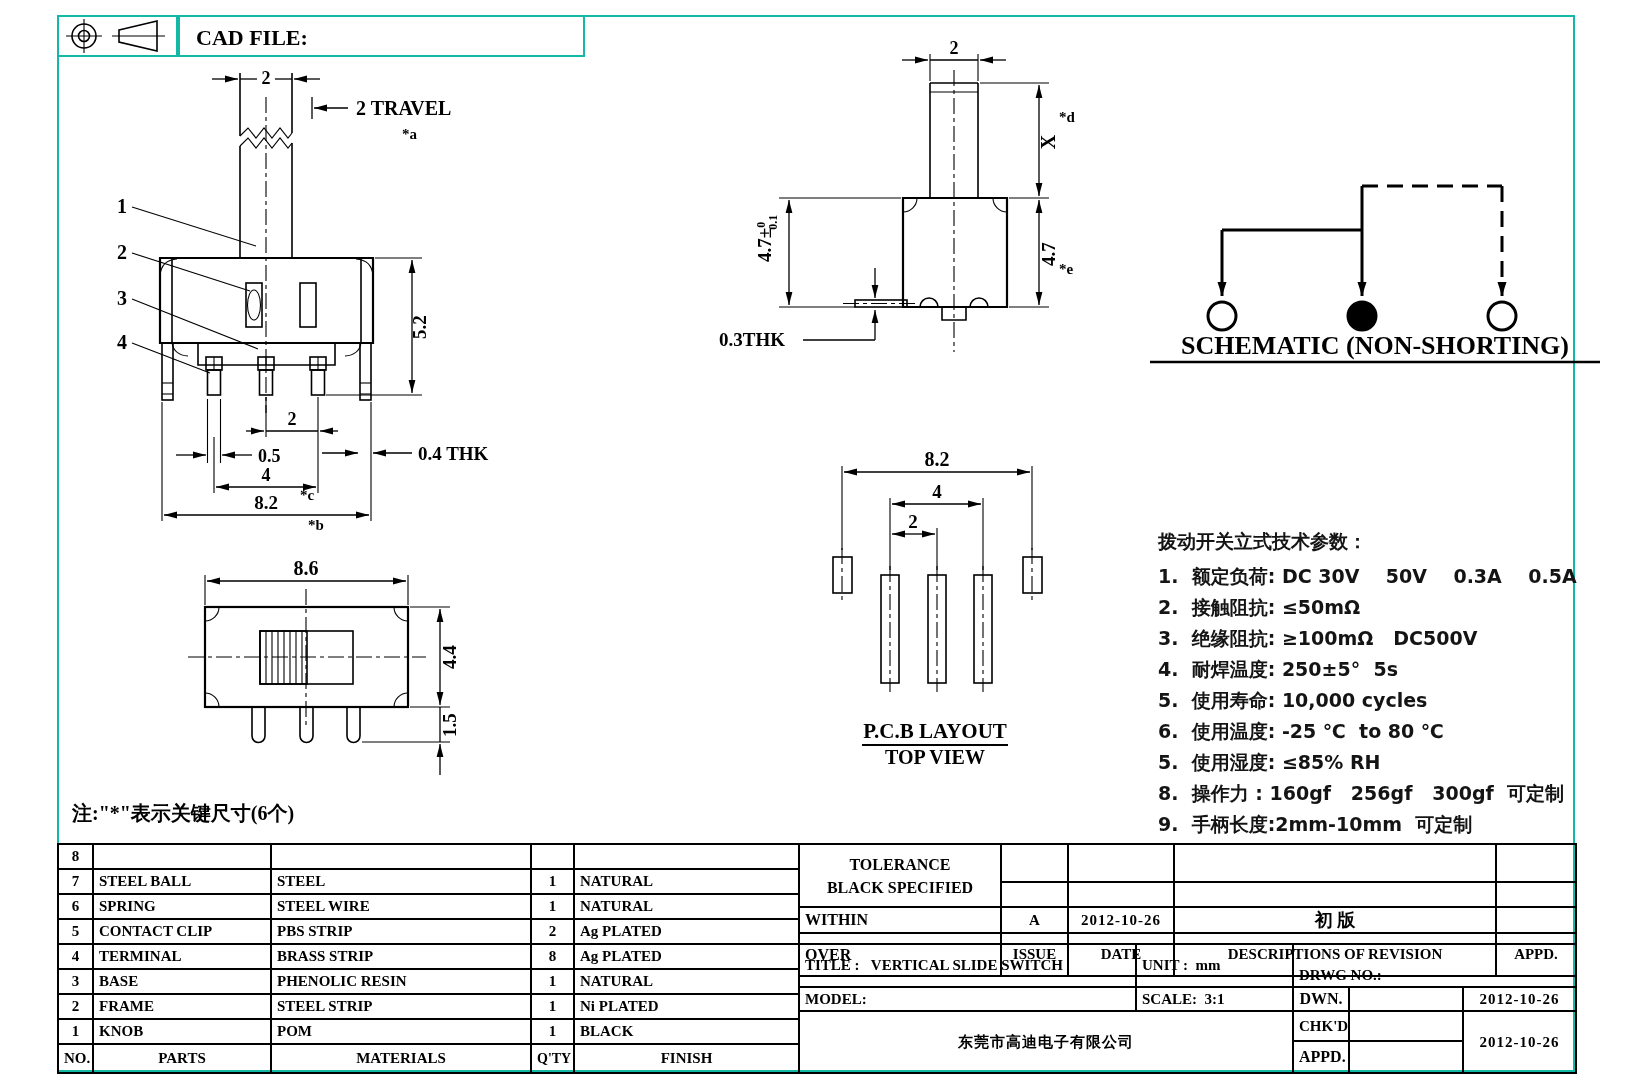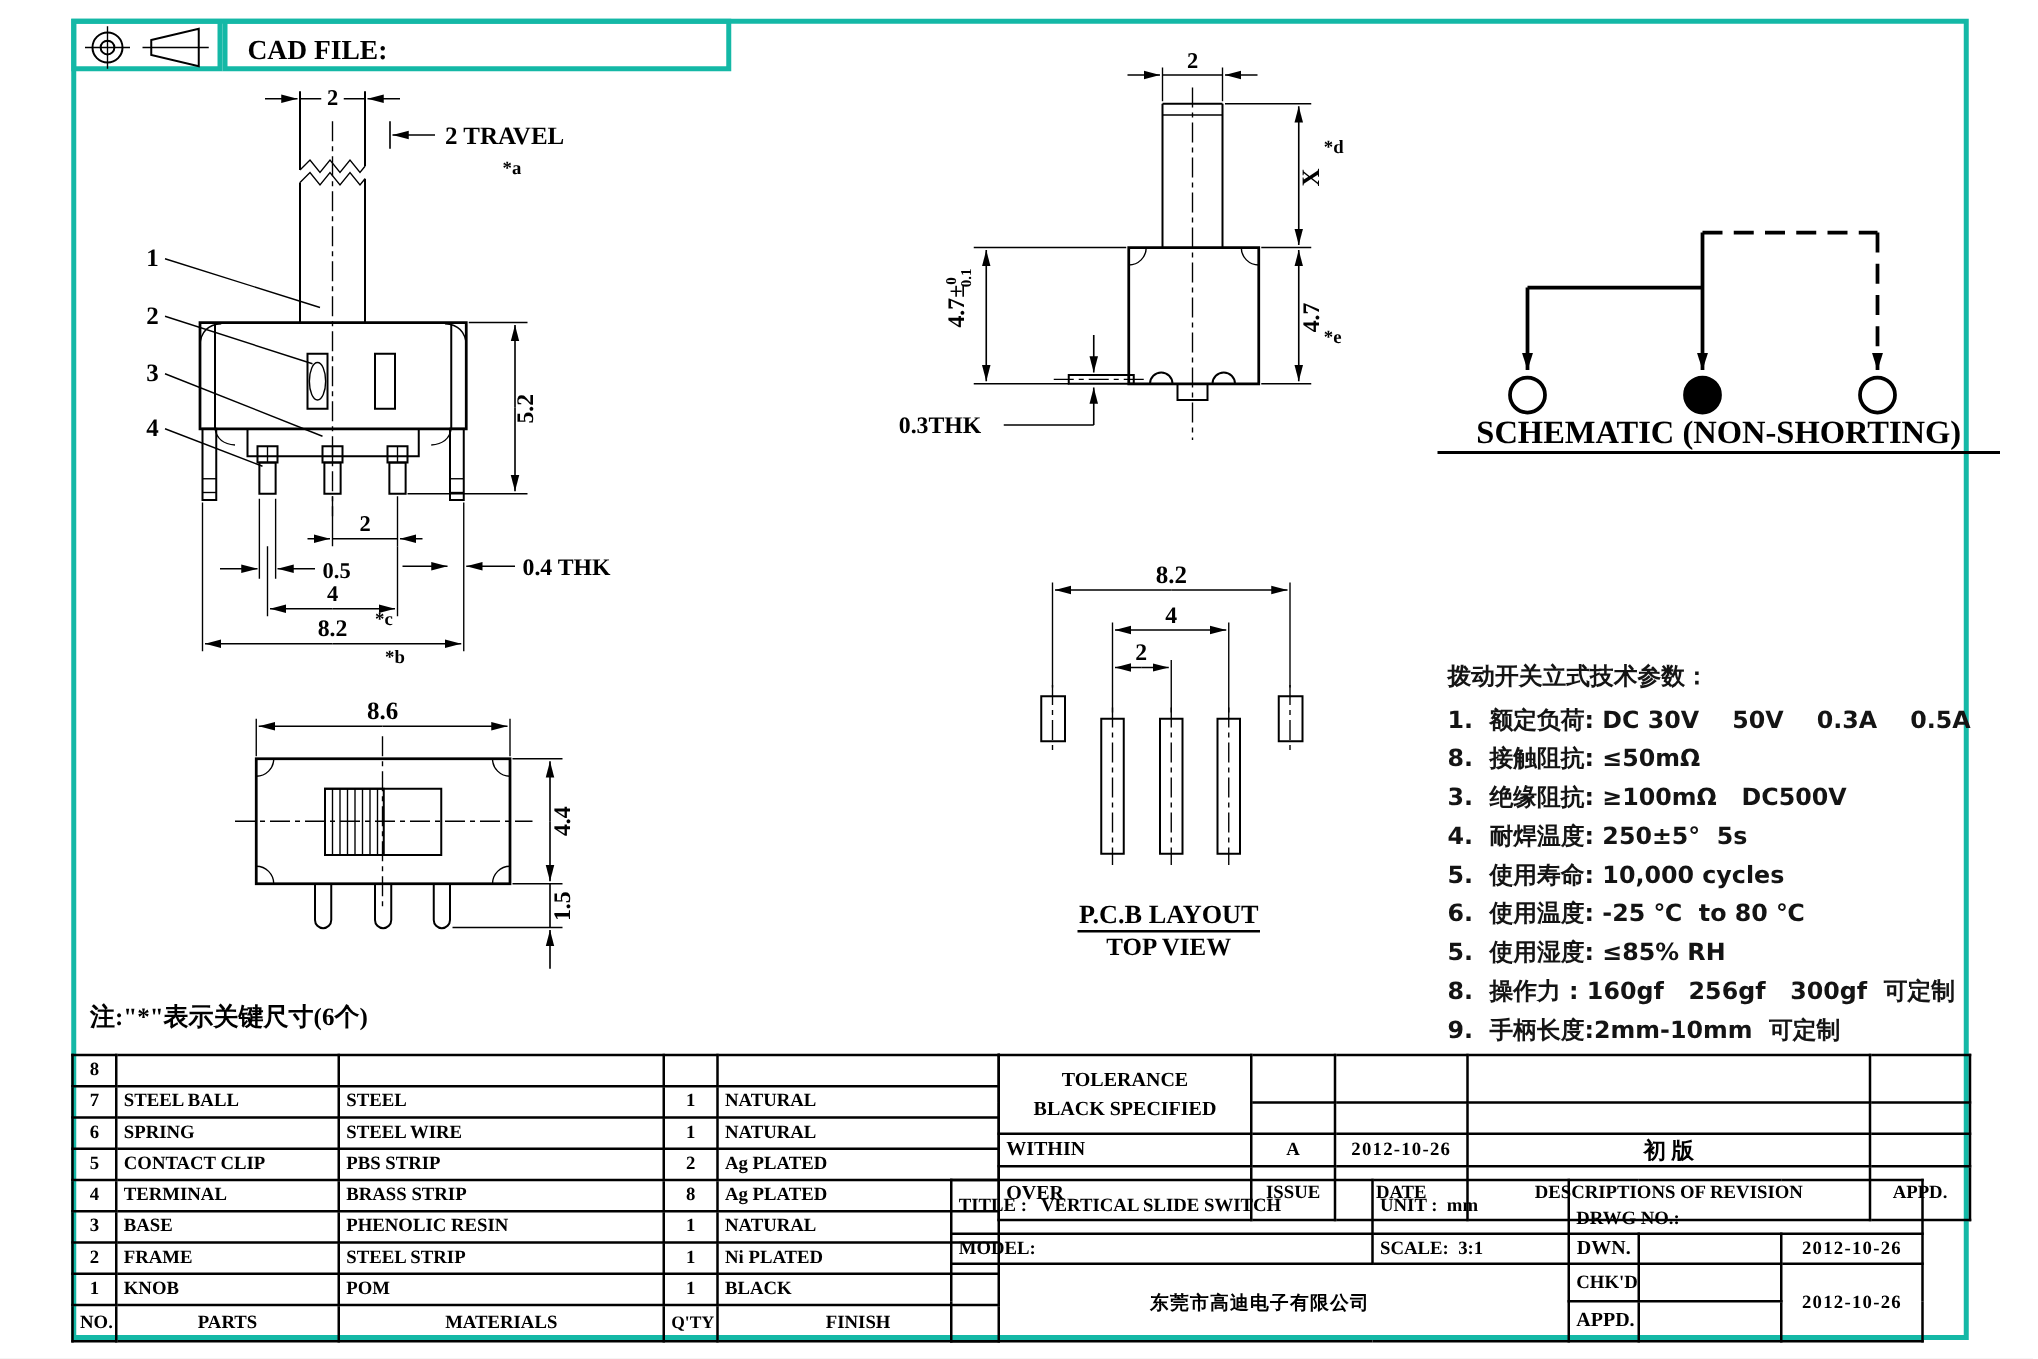--- a/index.html
+++ b/index.html
@@ -1,19 +1,19 @@
 <!DOCTYPE html>
 <html><head>
 <meta charset="utf-8">
 <style>
   html,body{margin:0;padding:0;background:#e8e8e8;}
   #canvas{position:relative;width:1630px;height:1087px;background:#ffffff;overflow:hidden;
           font-family:"Liberation Serif",serif;color:#000;}
   .abs{position:absolute;}
-  .frame{border:4px solid #14b8a6;box-sizing:border-box;}
+  .frame{border:2px solid #14b8a6;box-sizing:border-box;}
   
   .ln{stroke:#000;stroke-width:1.6;fill:none;}
   .ln2{stroke:#000;stroke-width:2.2;fill:none;}
   .dim{stroke:#000;stroke-width:1.3;fill:none;}
   .thin{stroke:#000;stroke-width:1.1;fill:none;}
   .cl{stroke:#000;stroke-width:1.1;fill:none;stroke-dasharray:16 4 4 4;}
   .dash{stroke:#000;stroke-width:3;fill:none;stroke-dasharray:16 9;}
   .sch{stroke:#000;stroke-width:3;fill:none;}
   svg text{font-family:"Liberation Serif",serif;font-weight:bold;fill:#000;}
   .t19{font-size:19px;} .t18{font-size:18px;} .t20{font-size:20px;} .t16{font-size:15px;}
@@ -315,21 +315,21 @@
     <circle cx="362" cy="166" r="14" fill="#fff" stroke="#000" stroke-width="3"></circle>
     <text x="235" y="204" text-anchor="middle" class="t26">SCHEMATIC (NON-SHORTING)</text>
     <line x1="10" y1="212" x2="460" y2="212" stroke="#000" stroke-width="2.5"></line>
   </svg>
 
   <div class="abs note" style="left:72px;top:800px;">注:"*"表示关键尺寸(6个)</div>
 
   <div class="abs specs" style="left:1158px;top:503px;width:430px;margin-top:23px;">
     <div class="sp-title">拨动开关立式技术参数：</div>
     <div>1.  额定负荷: DC 30V    50V    0.3A    0.5A</div>
-    <div>8.  接触阻抗: ≤50mΩ</div>
+    <div>2.  接触阻抗: ≤50mΩ</div>
     <div>3.  绝缘阻抗: ≥100mΩ   DC500V</div>
     <div>4.  耐焊温度: 250±5°  5s</div>
     <div>5.  使用寿命: 10,000 cycles</div>
     <div>6.  使用温度: -25 ℃  to 80 ℃</div>
     <div>5.  使用湿度: ≤85% RH</div>
     <div>8.  操作力 : 160gf   256gf   300gf  可定制</div>
     <div>9.  手柄长度:2mm-10mm  可定制</div>
   </div>
 
   <table class="tb" style="left:57px;top:843px;width:741px;">
@@ -442,21 +442,21 @@
     <tr style="height:43px">
       <td class="mid" style="font-size:16px">OVER</td>
       <td class="hdr">ISSUE</td>
       <td class="hdr">DATE</td>
       <td class="hdr">DESCRIPTIONS OF REVISION</td>
       <td class="hdr">APPD.</td>
     </tr>
   </tbody>
     </table>
 
-  <table class="tb" style="left:760px;top:943px;width:777px;border-radius:21px;">
+  <table class="tb" style="left:798px;top:943px;width:777px;border-radius:21px;">
     <colgroup>
         <col style="width:337px">
         <col style="width:157px">
         <col style="width:56px">
         <col style="width:114px">
         <col style="width:113px">
       </colgroup>
     <tbody>
         <tr style="height:43px">
       <td class="big-title">

